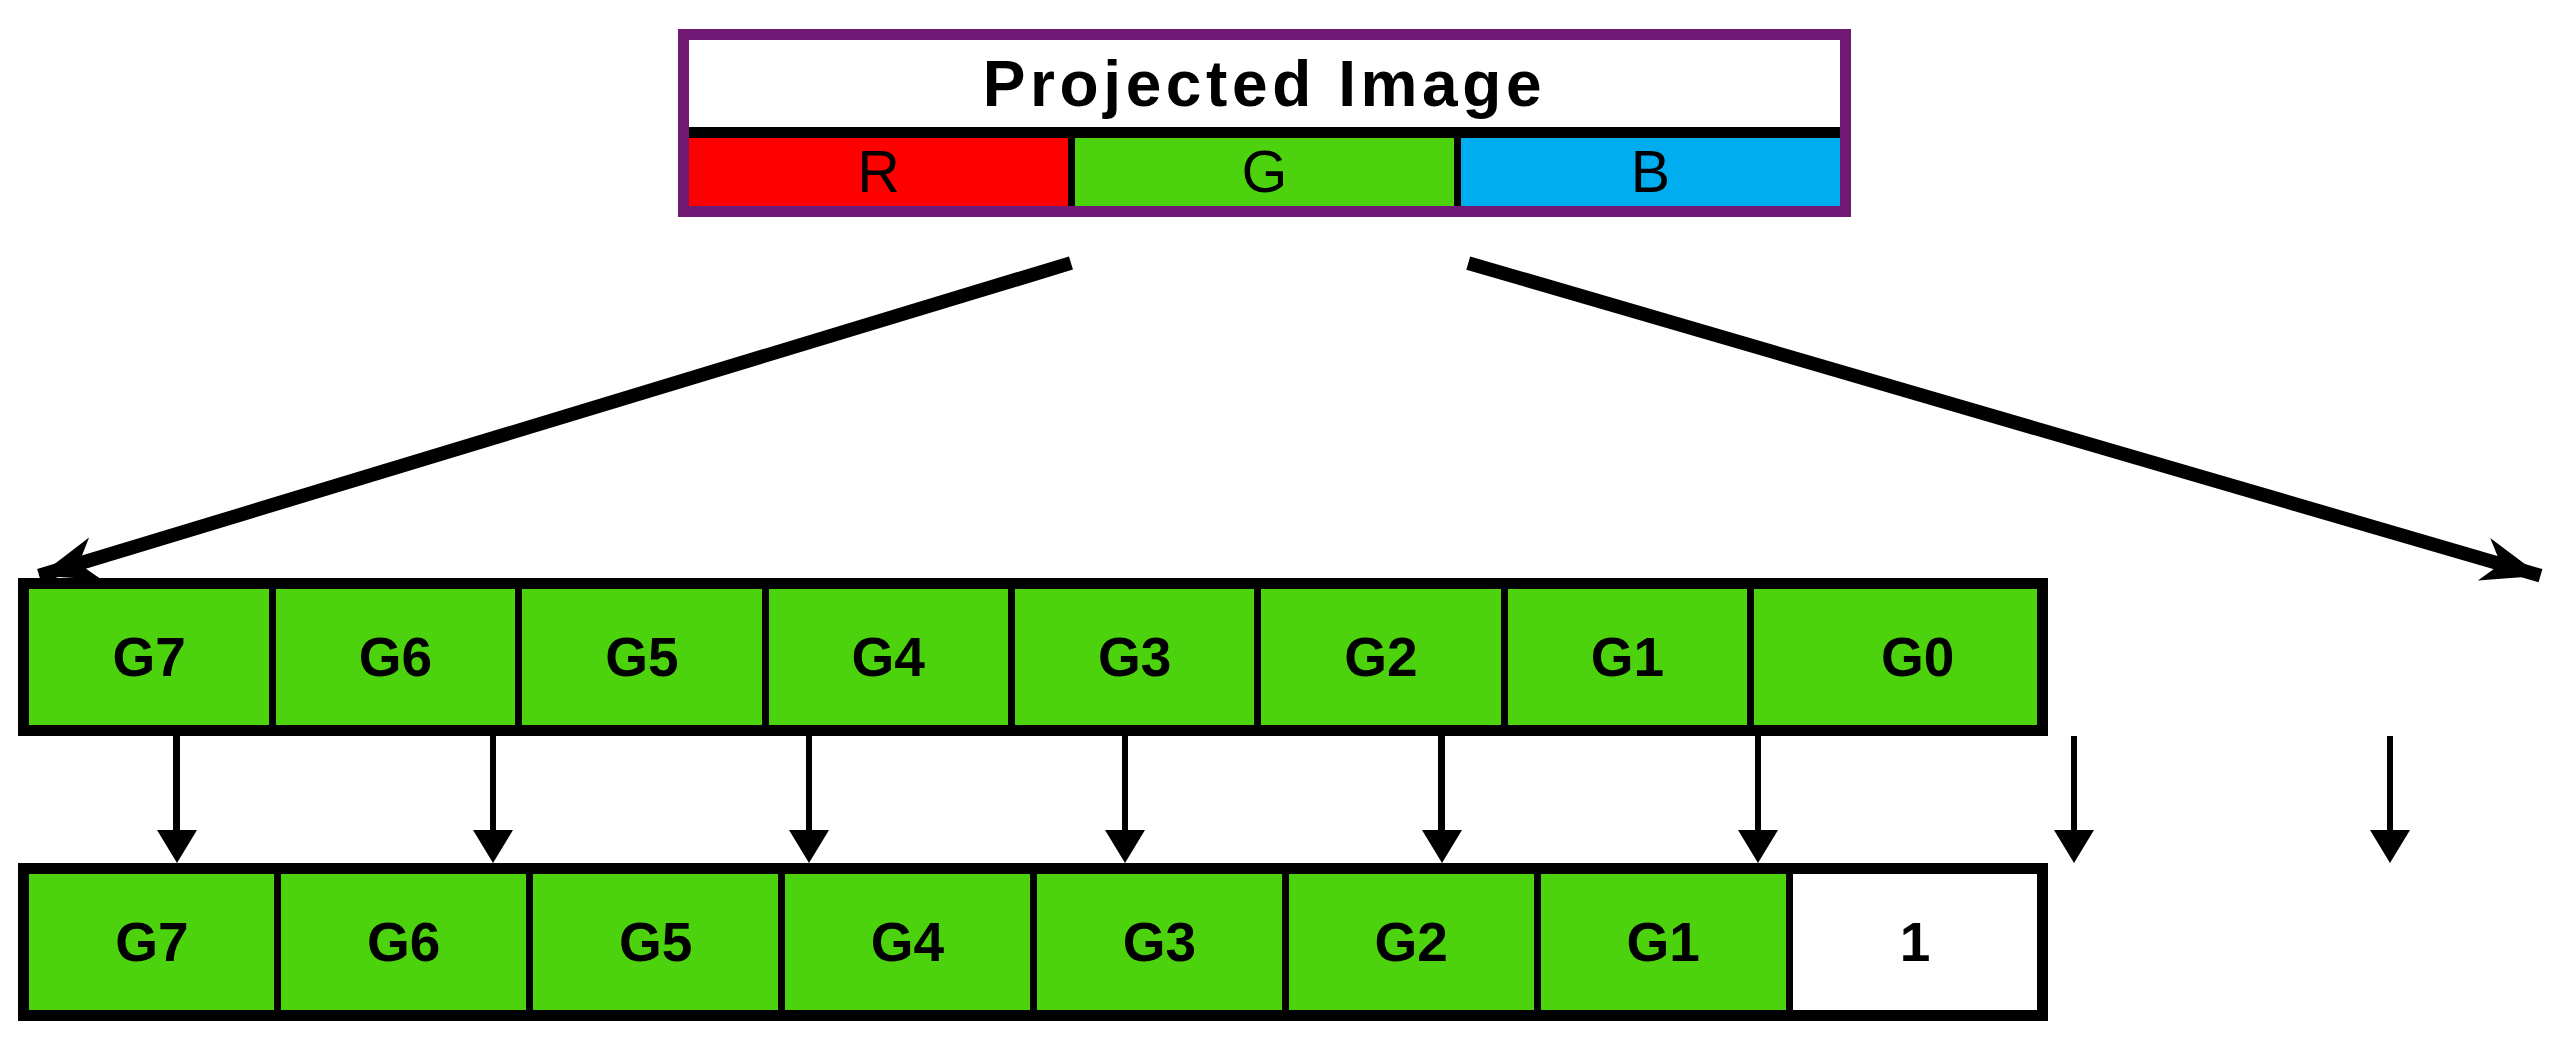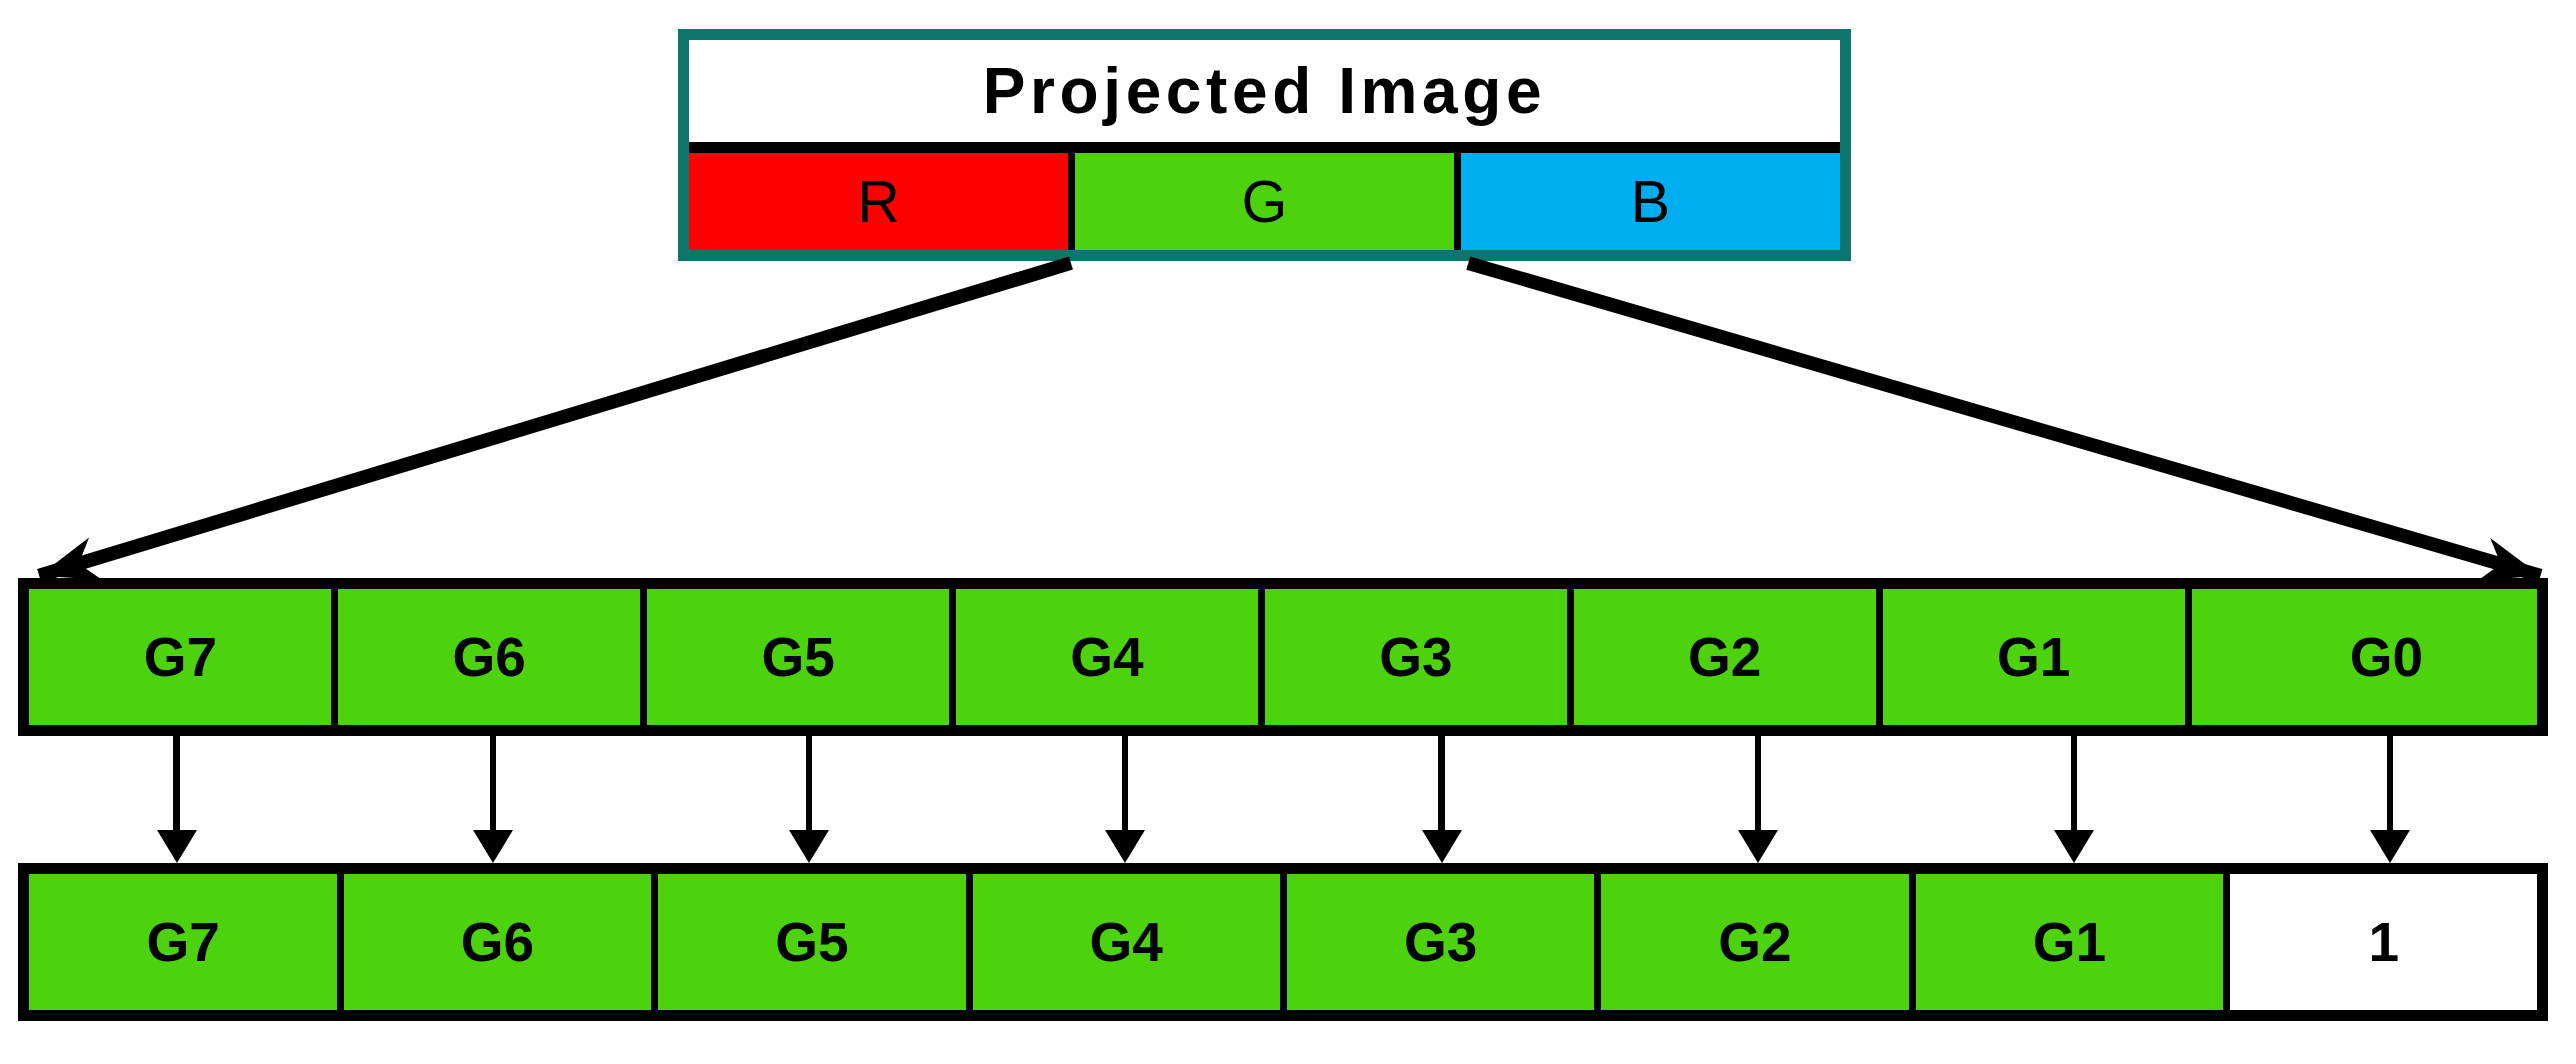--- a/index.html
+++ b/index.html
@@ -5,43 +5,43 @@
   * { margin:0; padding:0; box-sizing:border-box; }
   body { background:#ffffff; }
   .canvas {
     position:relative; width:2576px; height:1064px;
     background:#ffffff; overflow:hidden;
     font-family:"Liberation Sans", sans-serif;
   }
 
   
   .top-box {
-    position:absolute; left:678px; top:29px; width:1173px; height:232px;
-    border:11px solid #0f766e; background:#fff;
+    position:absolute; left:678px; top:29px; width:1173px; height:188px;
+    border:11px solid #701a75; background:#fff;
     display:flex; flex-direction:column;
   }
   .title-area {
     height:102px; display:flex; align-items:center; justify-content:center;
   }
   .title-text {
     font-size:64px; font-weight:bold; letter-spacing:4.6px; color:#000;
     white-space:nowrap;
   }
   .channel-row {
     flex:1; display:flex; border-top:11px solid #000;
   }
   .channel-cell {
     flex:1; display:flex; align-items:center; justify-content:center;
     font-size:59px; font-weight:400; color:#000;
   }
   .channel-cell + .channel-cell { border-left:7.4px solid #000; }
 
   
   .bit-row {
-    position:absolute; left:18.4px; width:2530px; height:158px;
+    position:absolute; left:18.4px; width:2030px; height:158px;
     border:11px solid #000; display:flex; background:#f9a8d4;
   }
   .bit-row-top    { top:578px; }
   .bit-row-bottom { top:863px; }
   .bit-cell {
     flex:1; display:flex; align-items:center; justify-content:center;
     font-size:55px; font-weight:bold; color:#000;
   }
   .bit-cell + .bit-cell { border-left:7.4px solid #000; }
 

